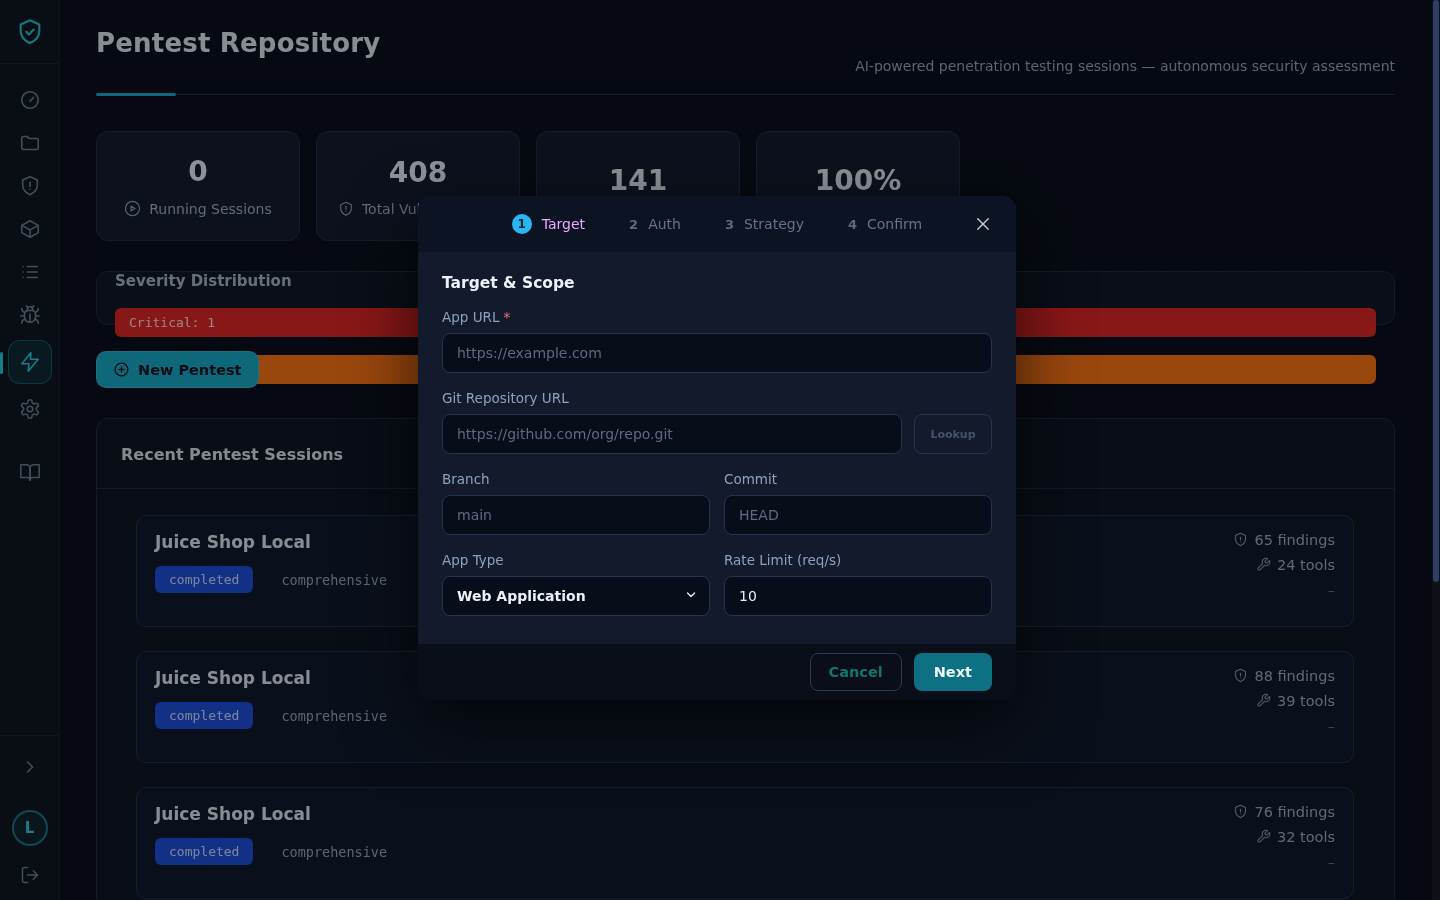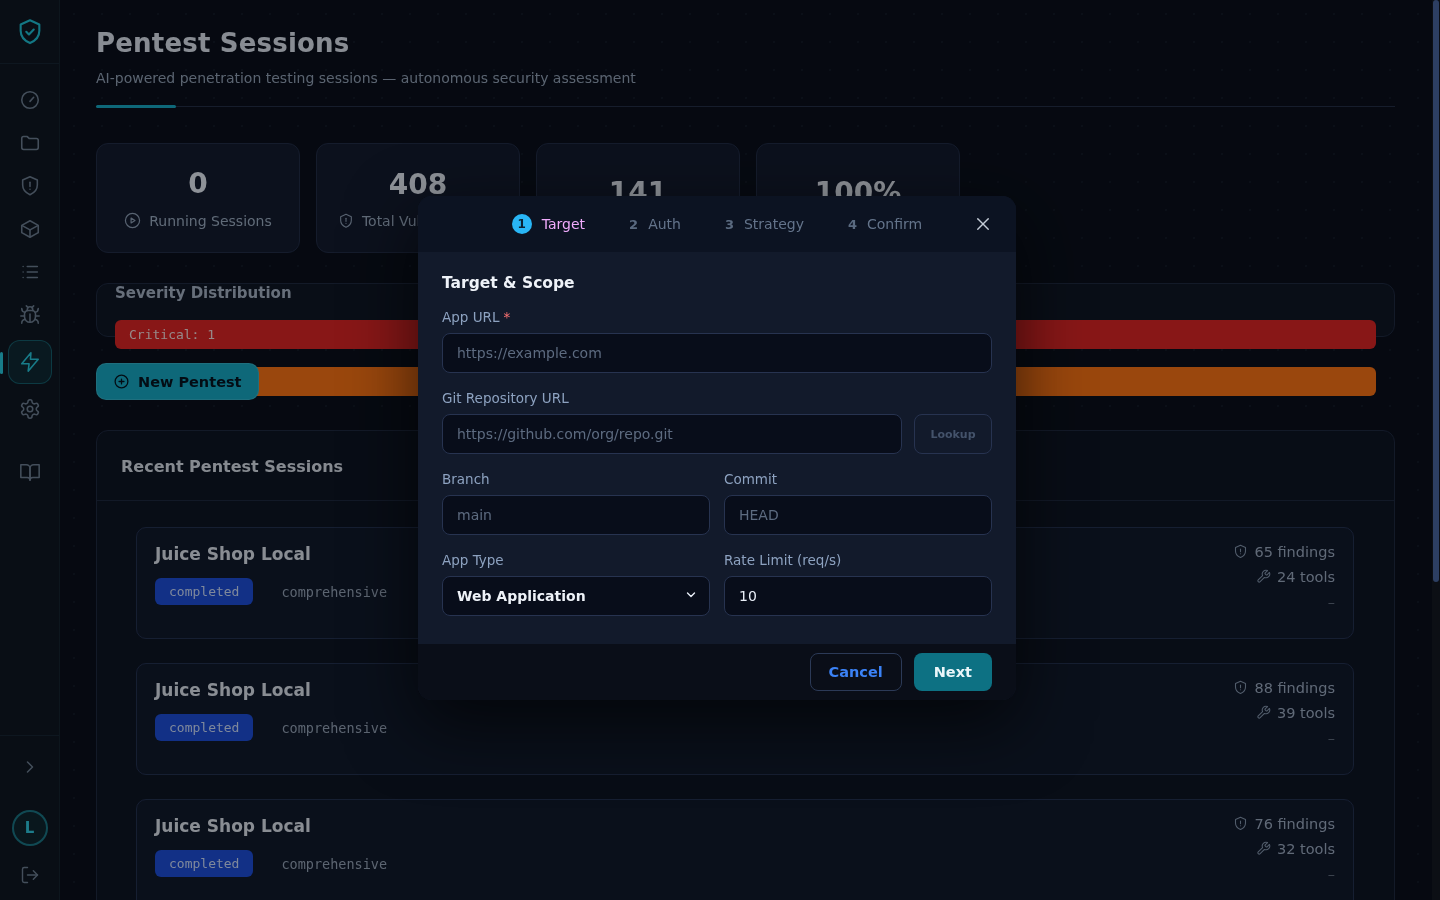--- a/index.html
+++ b/index.html
@@ -32,21 +32,21 @@
   .avatar{width:36px;height:36px;border-radius:50%;border:2px solid rgba(39,200,222,0.5);
     background:rgba(39,200,222,0.08);color:#2fc9e0;font-size:15px;font-weight:bold;
     display:flex;align-items:center;justify-content:center;margin-top:26px;cursor:pointer;}
   .logout-btn{margin-top:14px;width:30px;height:30px;display:flex;align-items:center;justify-content:center;color:#6e7f93;cursor:pointer;}
 
   
   .main{position:fixed;left:60px;top:0;right:0;bottom:0;padding:28px 45px 0 36px;
     background-image:radial-gradient(rgba(140,160,190,0.07) 1px,transparent 1px);
     background-size:28px 28px;}
   .page-title{font-size:26px;font-weight:800;color:#dbe3ee;letter-spacing:.2px;}
-  .page-subtitle{margin-top:12px;font-size:14px;color:#93a2b7;}
+  .page-subtitle{margin-top:0;font-size:14px;color:#93a2b7;text-align:right;}
   .divider-row{position:relative;height:3px;margin-top:18px;}
   .divider-row::after{content:'';position:absolute;left:0;right:0;bottom:0;height:1px;background:#243048;}
   .teal-bar{position:absolute;left:0;bottom:-1px;width:80px;height:3px;background:var(--accent);border-radius:2px;z-index:1;}
 
   .stats-row{margin-top:36px;display:flex;gap:16px;}
   .stat-card{width:204px;height:110px;background:#141c30;border:1px solid #232e48;border-radius:12px;
     display:flex;flex-direction:column;align-items:center;justify-content:center;}
   .stat-value{font-size:28px;font-weight:800;color:#e6ecf5;}
   .stat-label{margin-top:12px;display:flex;align-items:center;gap:8px;color:#9cadc2;font-size:14px;}
   .stat-label svg{color:#8fa0b6;}
@@ -106,21 +106,21 @@
   .git-row .text-input{flex:1;}
   .btn-lookup{width:78px;height:40px;margin-top:8px;border-radius:8px;border:1px solid #273350;
     background:transparent;color:#44536b;font-size:11px;font-weight:600;font-family:inherit;cursor:pointer;}
   .grid-2{display:grid;grid-template-columns:1fr 1fr;column-gap:14px;}
   .select-wrap{position:relative;}
   .select-input{appearance:none;-webkit-appearance:none;font-weight:600;color:#eef2f8;cursor:pointer;}
   .select-chevron{position:absolute;right:12px;top:50%;transform:translateY(-30%);color:#e8eef7;pointer-events:none;}
   .modal-footer{height:56px;flex:0 0 56px;background:#0a0e18;display:flex;align-items:center;justify-content:flex-end;
     gap:12px;padding:0 24px;}
   .btn-cancel{height:38px;padding:0 18px;border-radius:8px;border:1px solid #2c3a57;background:transparent;
-    color:#3b82f6;font-size:14.5px;font-weight:600;font-family:inherit;cursor:pointer;}
+    color:#0f766e;font-size:14.5px;font-weight:600;font-family:inherit;cursor:pointer;}
   .btn-next{height:38px;padding:0 20px;border-radius:8px;border:none;background:var(--next-teal);
     color:#eaf6f9;font-size:14.5px;font-weight:700;font-family:inherit;cursor:pointer;}
 
   
   .scrollbar{position:fixed;right:0;top:0;width:8px;height:900px;background:#0c0f15;z-index:70;}
   .scrollbar-thumb{position:absolute;top:0;left:1px;width:6px;height:582px;border-radius:3px;background:#2d3f63;cursor:grab;}
 </style>
 </head>
 <body>
 
@@ -239,21 +239,21 @@
             <path d="M9 21H5a2 2 0 0 1-2-2V5a2 2 0 0 1 2-2h4"></path>
             <polyline points="16 17 21 12 16 7"></polyline>
             <line x1="21" y1="12" x2="9" y2="12"></line>
           </svg>
         </span>
     </div>
   </div>
 </aside>
 
 <main class="main">
-  <h1 class="page-title">Pentest Sessions</h1>
+  <h1 class="page-title">Pentest Repository</h1>
   <p class="page-subtitle">AI-powered penetration testing sessions — autonomous security assessment</p>
   <div class="divider-row">
     <div class="teal-bar"></div>
   </div>
 
   <div class="stats-row">
     <div class="stat-card">
       <div class="stat-value">0</div>
       <div class="stat-label">
         <span>

